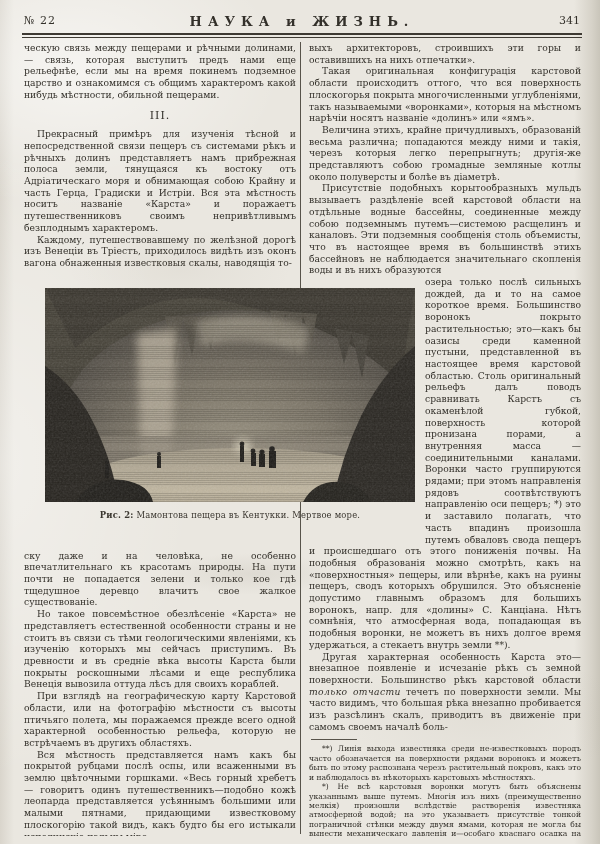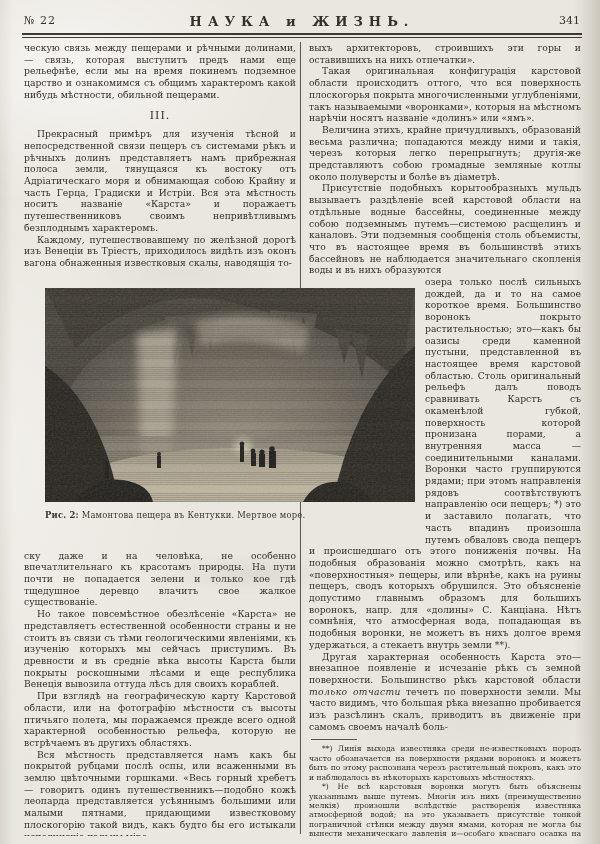--- a/index.html
+++ b/index.html
@@ -64,21 +64,21 @@
   .footnote{font-size:7.6px;line-height:9.4px;text-align:justify;margin:0 0 2px 0;text-indent:11px;}
   
   .figure{position:absolute;left:45px;top:288px;width:370px;z-index:2;}
   .figure-image{position:relative;width:370px;height:214px;background:#45413a;}
   .figure-image::after{ 
     content:"";position:absolute;inset:0;
     background:repeating-linear-gradient(0deg, rgba(35,33,28,.16) 0 .7px, rgba(0,0,0,0) .7px 2.1px);
     pointer-events:none;
   }
   .figure-caption{
-    margin-top:8px;text-align:left;font-size:8.4px;letter-spacing:.2px;color:#3a362f;
+    margin-top:8px;text-align:center;font-size:8.4px;letter-spacing:.2px;color:#3a362f;
   }
   .figure-caption b{font-weight:bold;}
 </style>
 </head>
 <body>
 
 <div class="page">
 
   <div class="header">
     <span class="issue">№ 22</span>

